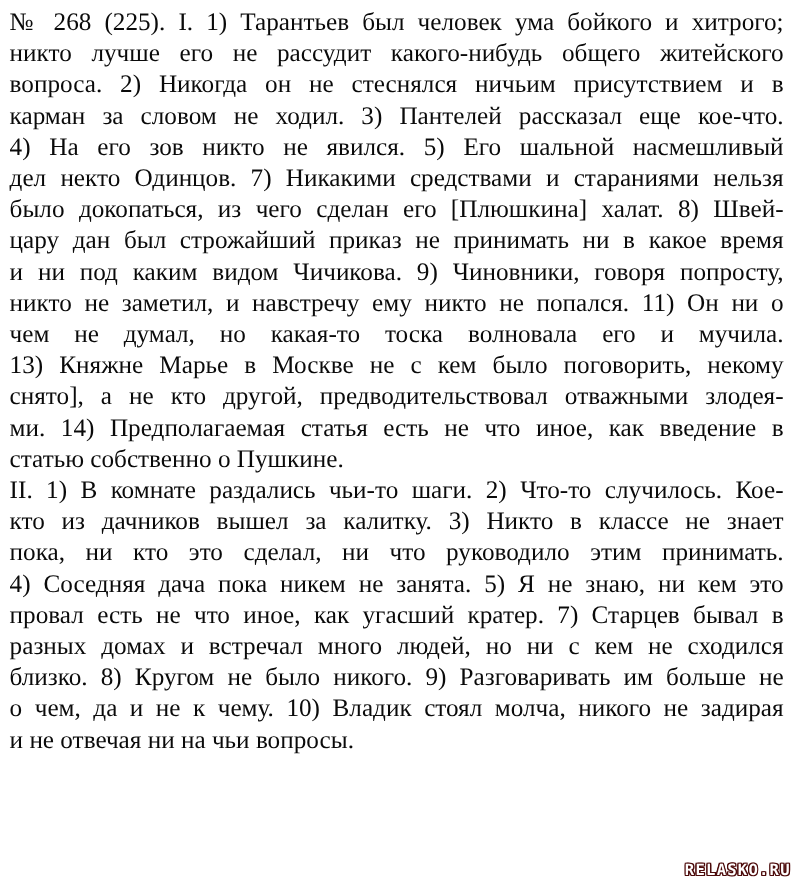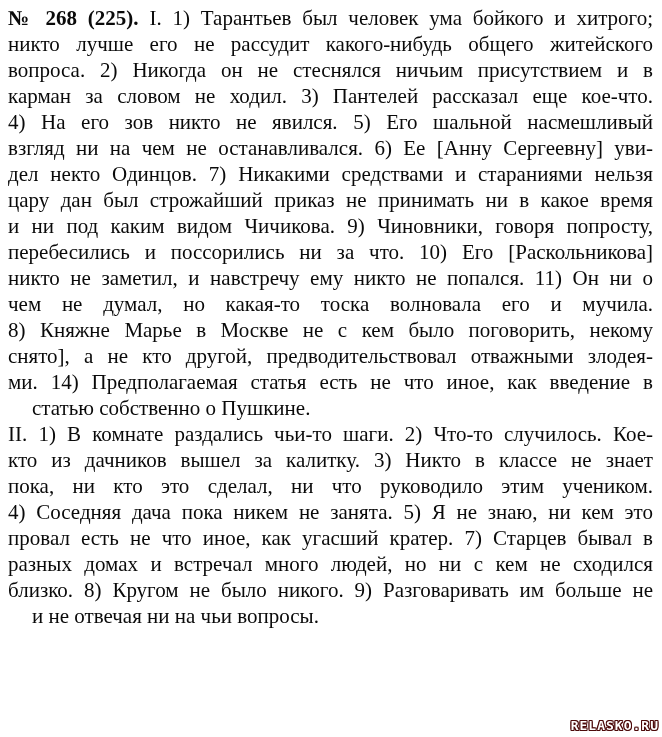--- a/index.html
+++ b/index.html
@@ -18,24 +18,23 @@
     padding: 5px 9px 0 8px;
   }
   .ln {
     text-align: justify;
     text-align-last: justify;
     text-justify: inter-word;
     white-space: normal;
   }
   .ln.end {
     text-align-last: left;
-    margin-left: 24px;
   }
   .num {
-    font-weight: bold;
+    font-weight: normal;
     margin-top: 29px;
   }
   .watermark {
     position: absolute;
     right: 3px;
     bottom: 4px;
     font-family: "DejaVu Sans Mono", monospace;
     font-weight: bold;
     font-size: 13px;
     letter-spacing: 1px;
@@ -56,36 +55,36 @@
 <body style="background: rgb(255, 255, 255);">
 
 <div class="doc" style="color: rgb(10, 10, 10);">
 
   <div class="ln"><span class="num">№ 268 (225).</span><span> I. 1) Тарантьев был человек ума бойкого и хитрого;</span></div>
 
   <div class="ln">никто лучше его не рассудит какого-нибудь общего житейского</div>
   <div class="ln">вопроса. 2) Никогда он не стеснялся ничьим присутствием и в</div>
   <div class="ln">карман за словом не ходил. 3) Пантелей рассказал еще кое-что.</div>
   <div class="ln">4) На его зов никто не явился. 5) Его шальной насмешливый</div>
-  <div class="ln">взгляд ни на чем не останавливался. 6) Ее [Анну Сергеевну] уви-</div>
   <div class="ln">дел некто Одинцов. 7) Никакими средствами и стараниями нельзя</div>
+  <div class="ln">было докопаться, из чего сделан его [Плюшкина] халат. 8) Швей-</div>
   <div class="ln">цару дан был строжайший приказ не принимать ни в какое время</div>
   <div class="ln">и ни под каким видом Чичикова. 9) Чиновники, говоря попросту,</div>
-  <div class="ln">перебесились и поссорились ни за что. 10) Его [Раскольникова]</div>
   <div class="ln">никто не заметил, и навстречу ему никто не попался. 11) Он ни о</div>
   <div class="ln">чем не думал, но какая-то тоска волновала его и мучила.</div>
-  <div class="ln">8) Княжне Марье в Москве не с кем было поговорить, некому</div>
+  <div class="ln">13) Княжне Марье в Москве не с кем было поговорить, некому</div>
   <div class="ln">снято], а не кто другой, предводительствовал отважными злодея-</div>
   <div class="ln">ми. 14) Предполагаемая статья есть не что иное, как введение в</div>
   <div class="ln end">статью собственно о Пушкине.</div>
 
   <div class="ln">II. 1) В комнате раздались чьи-то шаги. 2) Что-то случилось. Кое-</div>
   <div class="ln">кто из дачников вышел за калитку. 3) Никто в классе не знает</div>
-  <div class="ln">пока, ни кто это сделал, ни что руководило этим учеником.</div>
+  <div class="ln">пока, ни кто это сделал, ни что руководило этим принимать.</div>
   <div class="ln">4) Соседняя дача пока никем не занята. 5) Я не знаю, ни кем это</div>
   <div class="ln">провал есть не что иное, как угасший кратер. 7) Старцев бывал в</div>
   <div class="ln">разных домах и встречал много людей, но ни с кем не сходился</div>
   <div class="ln">близко. 8) Кругом не было никого. 9) Разговаривать им больше не</div>
+  <div class="ln">о чем, да и не к чему. 10) Владик стоял молча, никого не задирая</div>
   <div class="ln end">и не отвечая ни на чьи вопросы.</div>
 
 </div>
 
 <div class="watermark" style="--wm-line: #4d0b0b; --wm-fill: #ffffff;">RELASKO.RU</div>
 
 </body></html>

